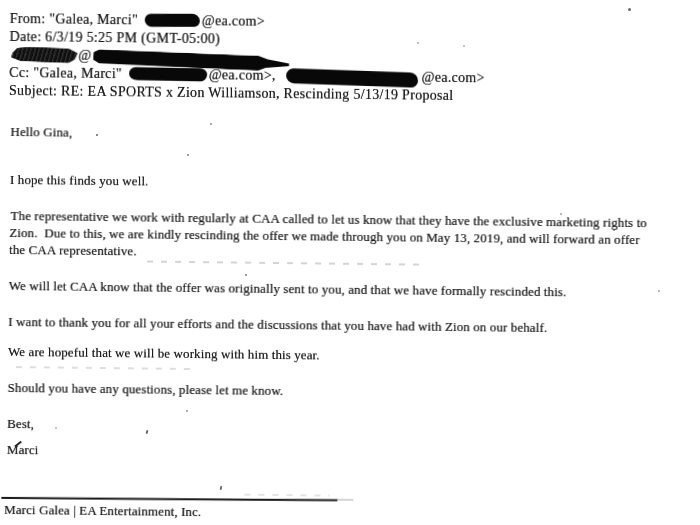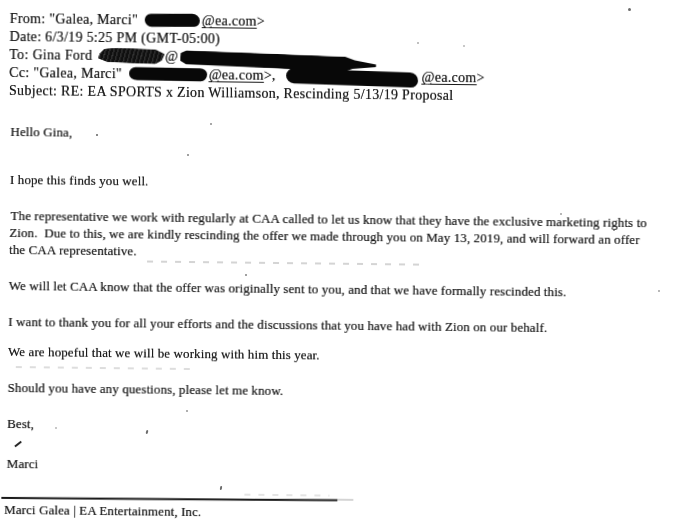--- a/index.html
+++ b/index.html
@@ -19,21 +19,21 @@
   }
   
   .hrow {
     position: absolute; left: 10px;
     display: flex; align-items: baseline;
     font-size: 14px; line-height: 18px; letter-spacing: 0.3px;
     white-space: pre;
     text-shadow: 0 0 0.6px rgba(15,15,15,0.65);
   }
   .t { white-space: pre; }
-  .u { text-decoration: underline; text-underline-offset: 2px; text-decoration-thickness: 1.3px; }
+  .u { text-underline-offset: 2px; text-decoration-thickness: 1.3px; }
   
   .bar {
     background: #0d0d0d;
     align-self: flex-start;
     display: inline-block;
   }
   .bar-from {
     width: 55px; height: 13px; margin: 2px 2px 0 3px;
     border-radius: 7px 9px 6px 8px / 55% 60% 50% 60%;
     transform: rotate(-0.6deg);
@@ -104,21 +104,20 @@
       <span class="bar bar-from"></span>
       <span class="t u">@ea.com</span>
       <span class="t">&gt;</span>
     </div>
 
     <div class="hrow" style="top:28px">
       <span class="t">Date: 6/3/19 5:25 PM (GMT-05:00)</span>
     </div>
 
     <div class="hrow" style="top:46px">
-      <span class="t">To: Gina Ford </span>
       <span class="bar scribble"></span>
       <span class="t">@</span>
       <span class="bar bar-to"></span>
     </div>
 
     <div class="hrow" style="top:64px">
       <span class="t">Cc: "Galea, Marci" </span>
       <span class="bar bar-cc1"></span>
       <span class="t u">@ea.com</span>
       <span class="t">&gt;, </span>
@@ -134,21 +133,21 @@
     <div class="bline" style="top:124px">Hello Gina,</div>
     <div class="bline" style="top:172px">I hope this finds you well.</div>
     <div class="bline" style="top:208px; left:13px">The representative we work with regularly at CAA called to let us know that they have the exclusive marketing rights to</div>
     <div class="bline" style="top:225px">Zion.  Due to this, we are kindly rescinding the offer we made through you on May 13, 2019, and will forward an offer</div>
     <div class="bline" style="top:242px">the CAA representative.</div>
     <div class="bline" style="top:278px">We will let CAA know that the offer was originally sent to you, and that we have formally rescinded this.</div>
     <div class="bline" style="top:314px">I want to thank you for all your efforts and the discussions that you have had with Zion on our behalf.</div>
     <div class="bline" style="top:344px">We are hopeful that we will be working with him this year.</div>
     <div class="bline" style="top:380px">Should you have any questions, please let me know.</div>
     <div class="bline" style="top:416px">Best,</div>
-    <div class="bline" style="top:456px">Marci</div>
+    <div class="bline" style="top:442px">Marci</div>
     <div class="accent"></div>
 
     <div class="sigline"></div>
     <div class="bline" style="top:502px; left:10px">Marci Galea | EA Entertainment, Inc.</div>
 
     <div class="smudge" style="left:150px; top:259px; width:280px; opacity:.5"></div>
     <div class="smudge" style="left:20px; top:366px; width:175px; opacity:.4"></div>
     <div class="smudge" style="left:250px; top:491px; width:85px; opacity:.32"></div>
   </div>
 

